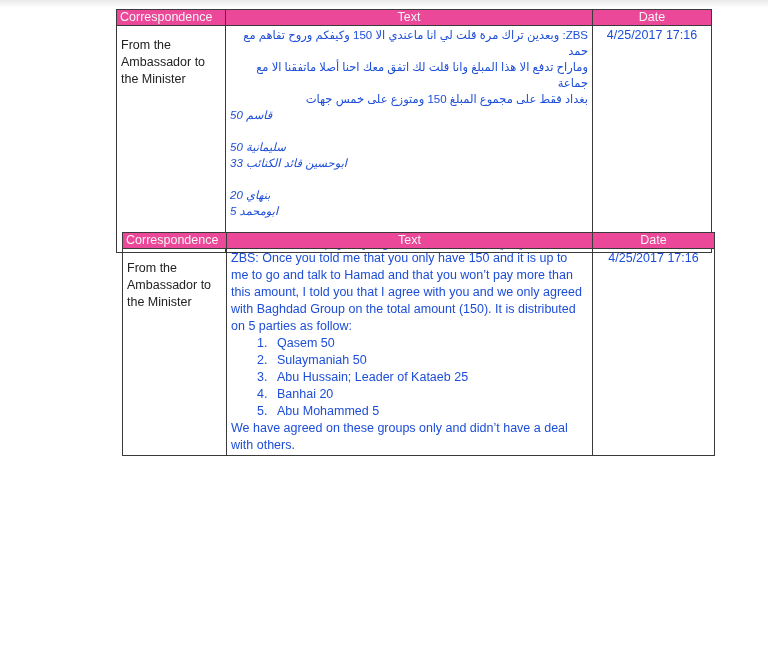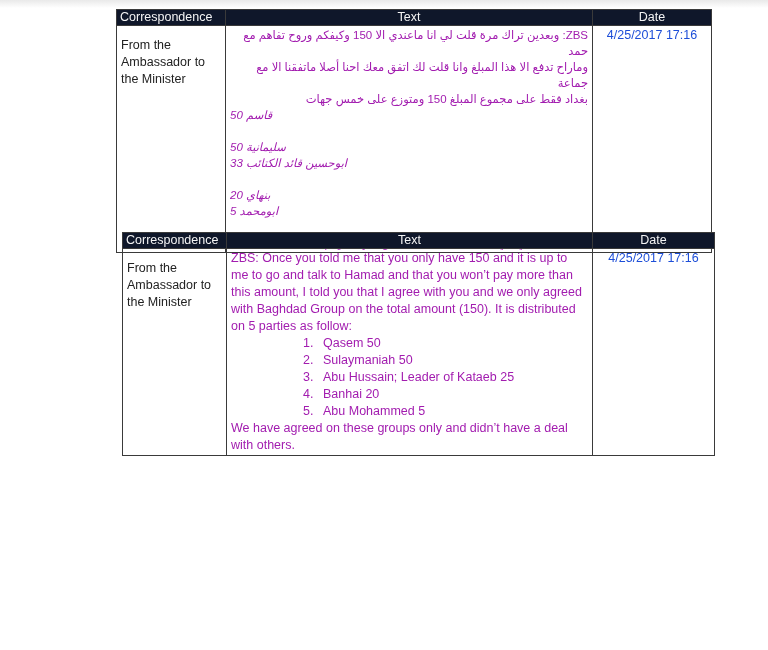--- a/index.html
+++ b/index.html
@@ -8,35 +8,35 @@
       font-family: "Liberation Sans", "DejaVu Sans", sans-serif; color: #1a1a1a;
     }
     .scan-top { position: absolute; left: 0; top: 0; width: 768px; height: 8px;
       background: linear-gradient(#e9e9e9, #ffffff); }
     table.corr {
       position: absolute; border-collapse: collapse; table-layout: fixed;
       font-size: 12.5px; line-height: 17px;
     }
     table.corr td, table.corr th { border: 1px solid #3a3a3a; vertical-align: top; }
     table.corr th {
-      background: #0f172a; color: #f4f4f4; font-weight: normal; height: 15px; line-height: 15px;
+      background: #ec4899; color: #f4f4f4; font-weight: normal; height: 15px; line-height: 15px;
       padding: 0 3px; font-size: 12.5px;
     }
     th.h-corr { text-align: left; }
     th.h-text, th.h-date { text-align: center; }
     td.c-corr { padding: 11px 4px; color: #222; }
-    td.c-text { padding: 1px 4px; color: #a21caf; }
+    td.c-text { padding: 1px 4px; color: #1d4ed8; }
     td.c-date { padding: 1px 4px; color: #1d4ed8; text-align: center; }
     #t1 { left: 116px; top: 9px; width: 595px; }
     #t2 { left: 122px; top: 232px; width: 592px; }
     .ar { direction: rtl; text-align: right; font-size: 11.5px; line-height: 16px; }
     .ar-left { direction: rtl; text-align: left; unicode-bidi: plaintext; font-size: 11.5px; line-height: 16px; font-style: italic; }
     .gap { height: 16px; }
     ol.parties { margin: 0; padding-left: 40px; }
-    ol.parties li { padding-left: 6px; margin-left: 46px; }
+    ol.parties li { padding-left: 6px; }
     b.amt { font-weight: normal; }
   </style>
 </head>
 <body>
 
 <div class="scan-top"></div>
 
 <table class="corr" id="t1">
   <colgroup>
       <col style="width:109px">

